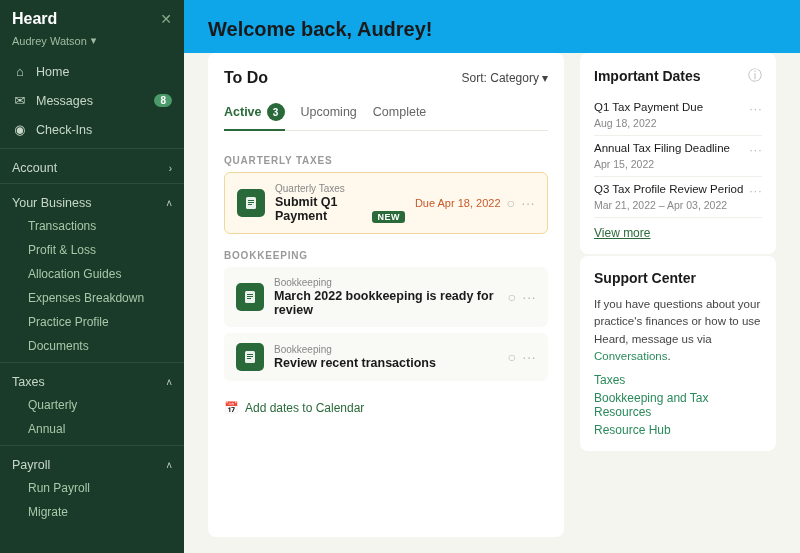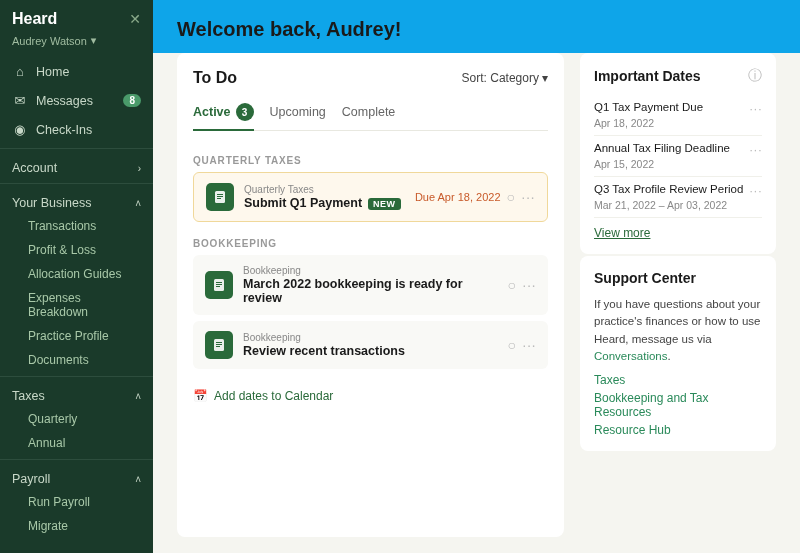--- a/index.html
+++ b/index.html
@@ -1,20 +1,20 @@
 <!DOCTYPE html>
 <html><head>
   <meta charset="utf-8">
   <style>
     * { box-sizing: border-box; margin: 0; padding: 0; }
     body { font-family: -apple-system, BlinkMacSystemFont, 'Segoe UI', sans-serif; background: #f5f5f0; display: flex; height: 553px; overflow: hidden; font-size: 13px; }
 
     
     #sidebar {
-      width: 153px;
+      width: 184px;
       background: #1a3a2a;
       color: #c8d8c8;
       display: flex;
       flex-direction: column;
       flex-shrink: 0;
       overflow-y: auto;
       height: 553px;
     }
     #sidebar-header {
       display: flex;
@@ -496,21 +496,21 @@
         <div class="info-card-header">
           <span class="info-card-title">Important Dates</span>
           <span class="info-icon">ⓘ</span>
         </div>
 
         <div class="date-item">
           <div class="date-item-header">
             <span class="date-item-title">Q1 Tax Payment Due</span>
             <span class="date-item-dots">···</span>
           </div>
-          <div class="date-item-sub">Apr 18, 2022</div>
+          <div class="date-item-sub">Aug 18, 2022</div>
         </div>
 
         <div class="date-item">
           <div class="date-item-header">
             <span class="date-item-title">Annual Tax Filing Deadline</span>
             <span class="date-item-dots">···</span>
           </div>
           <div class="date-item-sub">Apr 15, 2022</div>
         </div>
 

